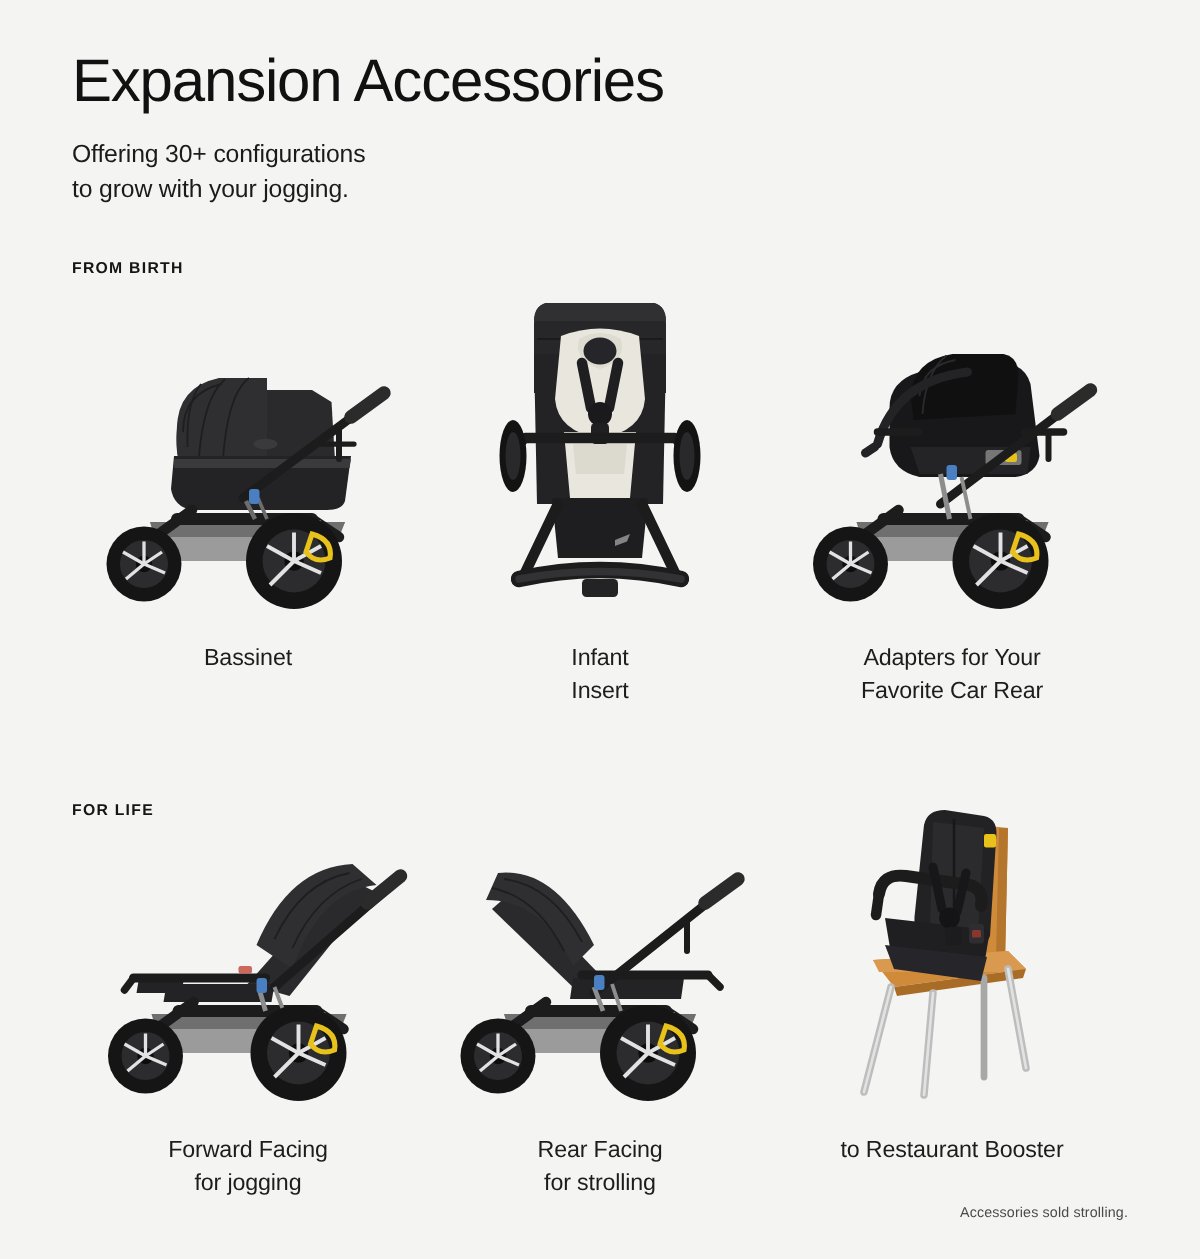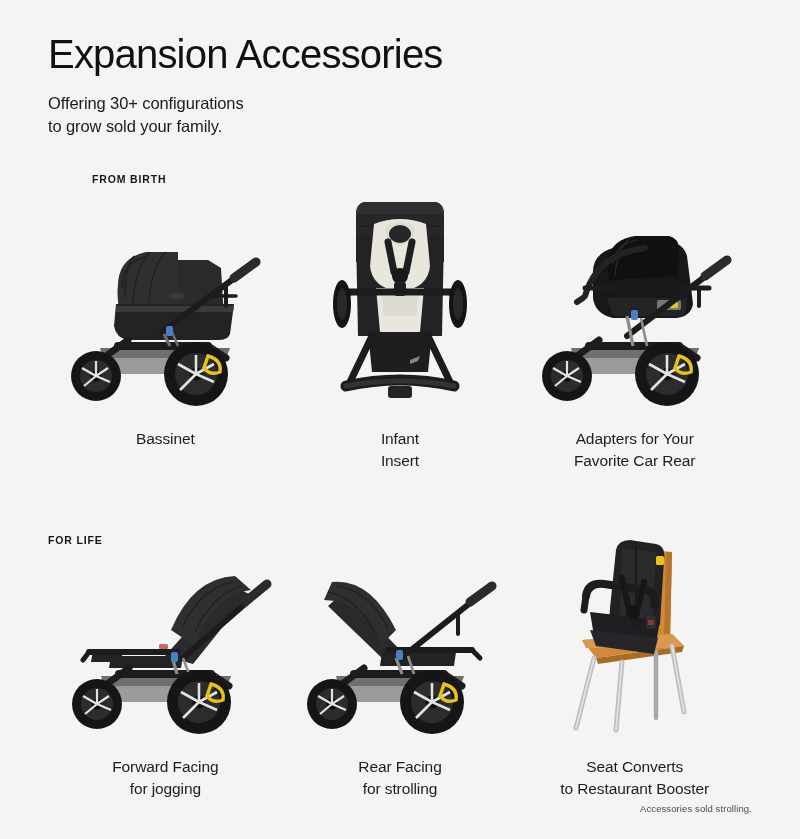--- a/index.html
+++ b/index.html
@@ -52,21 +52,21 @@
   
   .section-label {
     position: absolute;
     left: 48px;
     font-size: 10.5px;
     font-weight: 700;
     letter-spacing: 0.85px;
     color: #151515;
     text-transform: uppercase;
   }
-  .section-label.birth { top: 173px; margin-left: 44px; }
+  .section-label.birth { top: 173px; }
   .section-label.life  { top: 501px; margin-top: 33px; }
 
   
   .row {
     position: absolute;
     left: 48px;
     width: 704px;
     display: grid;
     grid-template-columns: repeat(3, 1fr);
   }
@@ -112,21 +112,21 @@
 </style>
 </head>
 <body style="background: rgb(244, 244, 243);">
 
 <div class="page">
 
   <h1 class="page-title">Expansion Accessories</h1>
 
   <div class="page-subtitle">
     <span class="sub-line">Offering 30+ configurations</span>
-    <span class="sub-line">to grow sold your family.</span>
+    <span class="sub-line">to grow with your jogging.</span>
   </div>
 
   <div class="section-label birth">FROM BIRTH</div>
 
   <div class="row row-birth">
 
     <div class="cell">
       <div class="figure">
         <svg width="215" height="200" viewBox="0 0 215 200" aria-hidden="true">
 
@@ -466,21 +466,20 @@
           <path d="M62 44 L68 72" stroke="#171719" stroke-width="6" stroke-linecap="round"></path>
           <path d="M84 48 L78 74" stroke="#171719" stroke-width="6" stroke-linecap="round"></path>
           <circle cx="73" cy="78" r="7" fill="#141416"></circle>
           <rect x="70" y="84" width="11" height="12" rx="3" fill="#1c1c1e"></rect>
 
           <rect x="86" y="82" width="10" height="13" rx="2" fill="#2e2e31"></rect>
           <rect x="88" y="86" width="6" height="5" rx="1" fill="#b03a2e" opacity="0.7"></rect>
         </svg>
       </div>
       <div class="caption">
-        <span class="cap-line">Seat Converts</span>
         <span class="cap-line">to Restaurant Booster</span>
       </div>
     </div>
   </div>
 
   <div class="footnote">Accessories sold strolling.</div>
 
 </div>
 
 </body></html>

